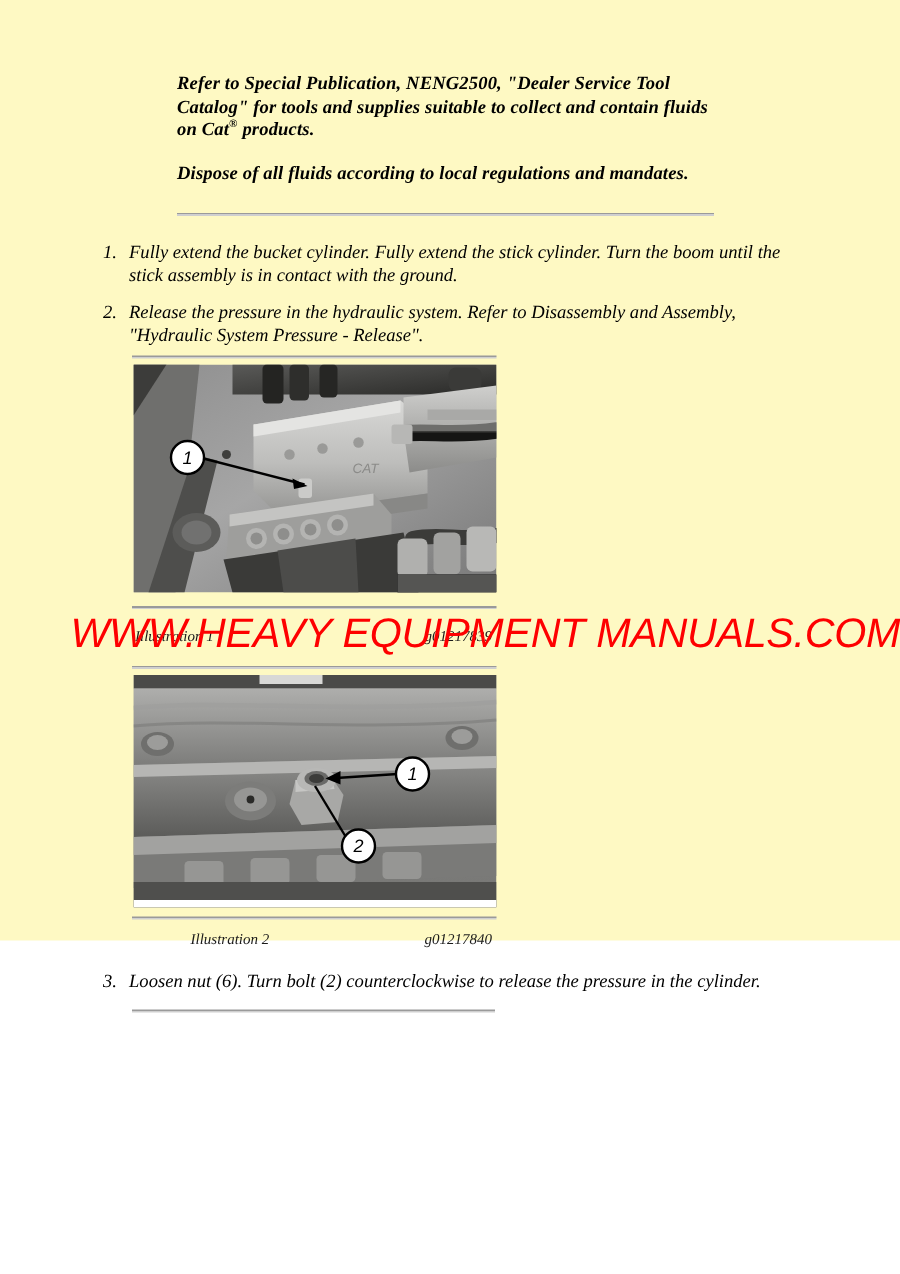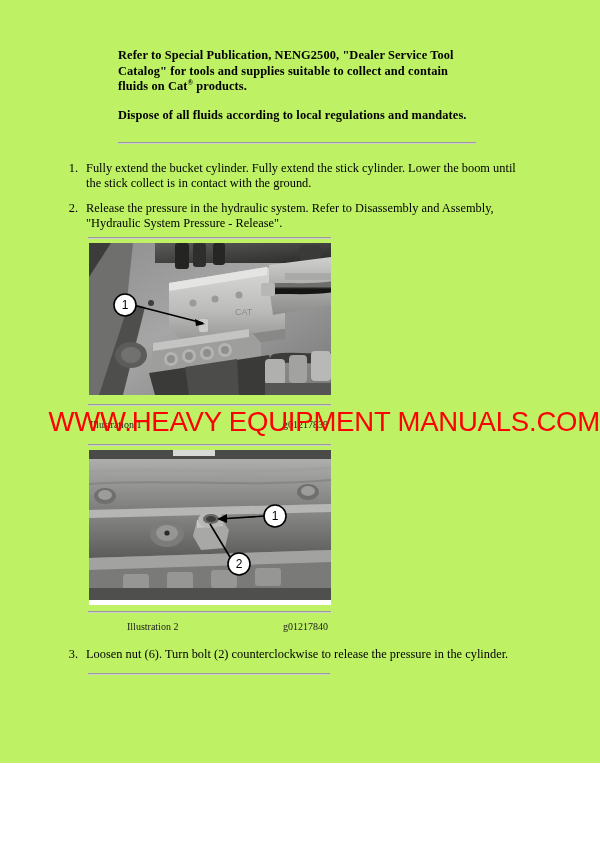--- a/index.html
+++ b/index.html
@@ -12,22 +12,23 @@
     height: 849px;
     position: relative;
     overflow: hidden;
     font-family: "Liberation Serif", serif;
     color: #000000;
   }
 
   .page {
     position: relative;
     width: 600px;
-    height: 763px;
-    background: #bef264;
+    height: 627px;
+    background: #fef9c3;
+    font-style: italic;
   }
 
   
   .notice-block {
     position: absolute;
     left: 118px;
     top: 48px;
     width: 360px;
   }
   .notice-para {
@@ -129,21 +130,21 @@
 
   <div class="notice-block">
     <p class="notice-para"><span>Refer to Special Publication, NENG2500, "Dealer Service Tool Catalog" for tools and supplies suitable to collect and contain fluids on Cat</span><span class="reg-sup">®</span><span> products.</span></p>
     <p class="notice-para">Dispose of all fluids according to local regulations and mandates.</p>
   </div>
 
   <div class="hr hr-top"></div>
 
   <div class="step step-1">
     <span class="step-num">1.</span>
-    <span class="step-text">Fully extend the bucket cylinder. Fully extend the stick cylinder. Lower the boom until the stick collect is in contact with the ground.</span>
+    <span class="step-text">Fully extend the bucket cylinder. Fully extend the stick cylinder. Turn the boom until the stick assembly is in contact with the ground.</span>
   </div>
 
   <div class="step step-2">
     <span class="step-num">2.</span>
     <span class="step-text">Release the pressure in the hydraulic system. Refer to Disassembly and Assembly, "Hydraulic System Pressure - Release".</span>
   </div>
 
   <div class="hr hr-ill1"></div>
 
   <div class="figure fig-1">

